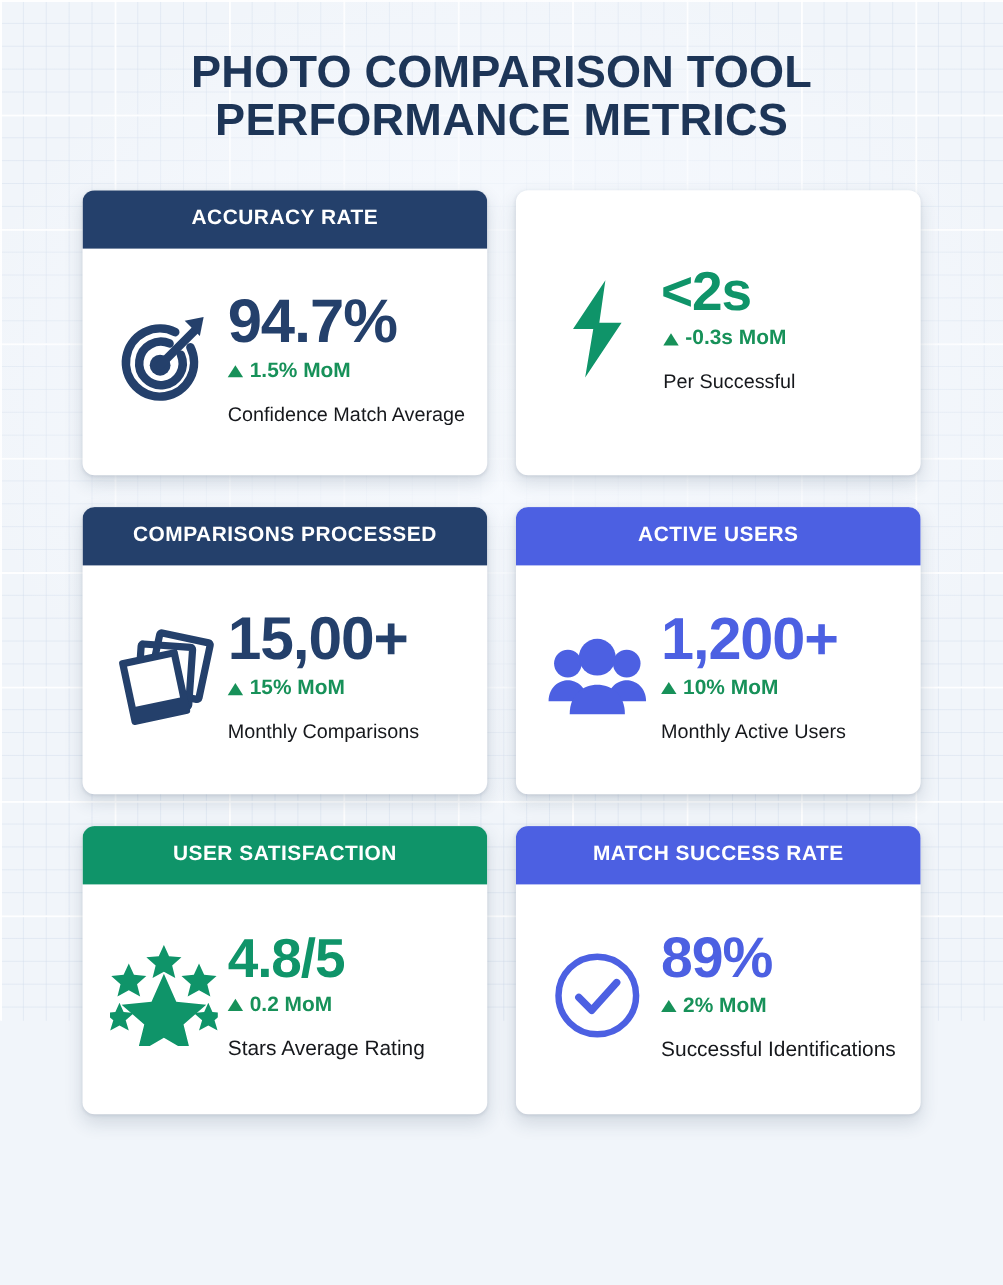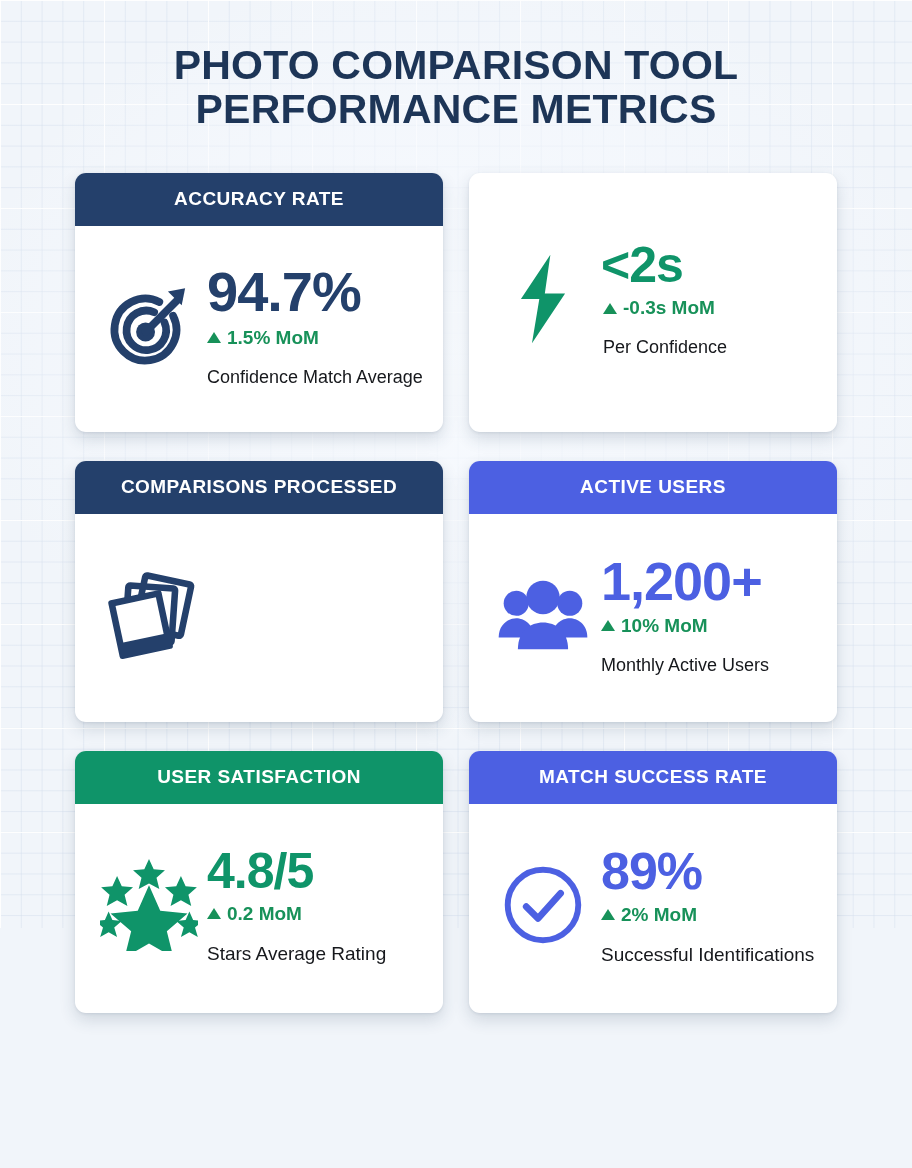--- a/index.html
+++ b/index.html
@@ -209,39 +209,47 @@
           <svg width="64" height="92" viewBox="0 0 60 100" aria-hidden="true">
             <path d="M38 2 L6 50 L26 50 L18 98 L54 44 L32 44 Z" fill="#0F9469"></path>
           </svg>
         </div>
         <div class="metric">
           <div class="value green">&lt;2s</div>
           <div class="delta">
             <span class="tri"></span>
             <span>-0.3s MoM</span>
           </div>
-          <div class="desc">Per Confidence</div>
+          <div class="desc">Per Successful</div>
         </div>
       </div>
     </div>
 
     <div class="card tall2 c3">
       <div class="card-head navy">COMPARISONS PROCESSED</div>
       <div class="card-body">
         <div class="icon-wrap">
           <svg width="94" height="90" viewBox="0 0 100 96" aria-hidden="true">
             <g fill="none" stroke="#24406B" stroke-width="7" stroke-linejoin="round">
               <rect x="40" y="10" width="50" height="56" rx="2" transform="rotate(12 65 38)"></rect>
               <rect x="26" y="18" width="50" height="58" rx="2" transform="rotate(4 51 47)"></rect>
             </g>
             <g transform="rotate(-12 42 58)">
               <rect x="12" y="26" width="58" height="64" rx="3" fill="#24406B"></rect>
               <rect x="19" y="33" width="44" height="40" fill="#FFFFFF"></rect>
             </g>
           </svg>
+        </div>
+        <div class="metric">
+          <div class="value navy">15,00+</div>
+          <div class="delta">
+            <span class="tri"></span>
+            <span>15% MoM</span>
+          </div>
+          <div class="desc">Monthly Comparisons</div>
         </div>
       </div>
     </div>
 
     <div class="card tall2 c4">
       <div class="card-head indigo">ACTIVE USERS</div>
       <div class="card-body">
         <div class="icon-wrap">
           <svg width="92" height="72" viewBox="0 0 110 86" aria-hidden="true">
             <g fill="#4C60E2">

